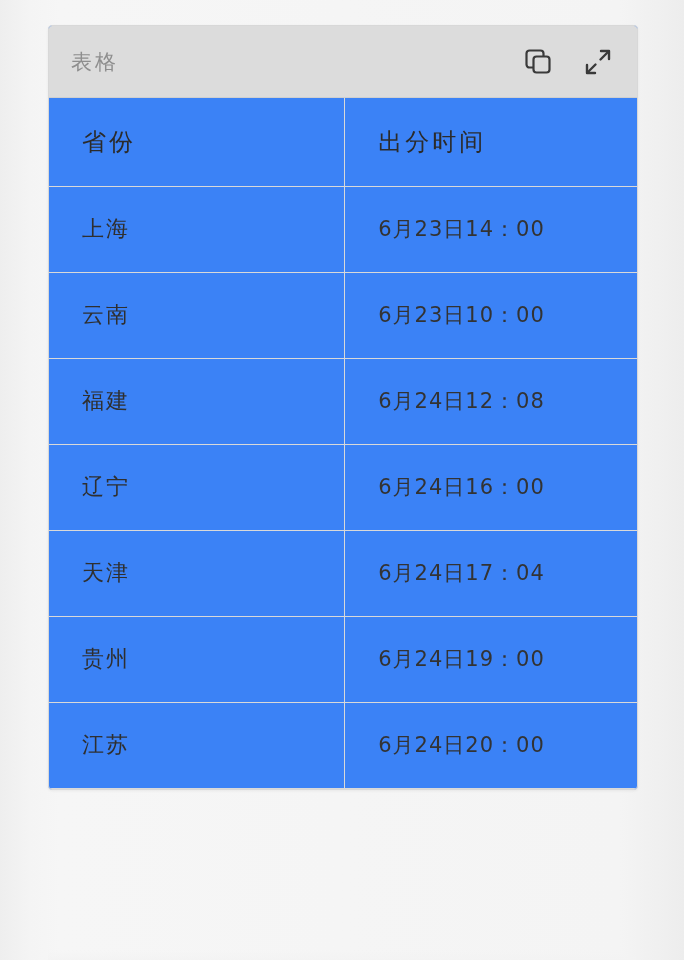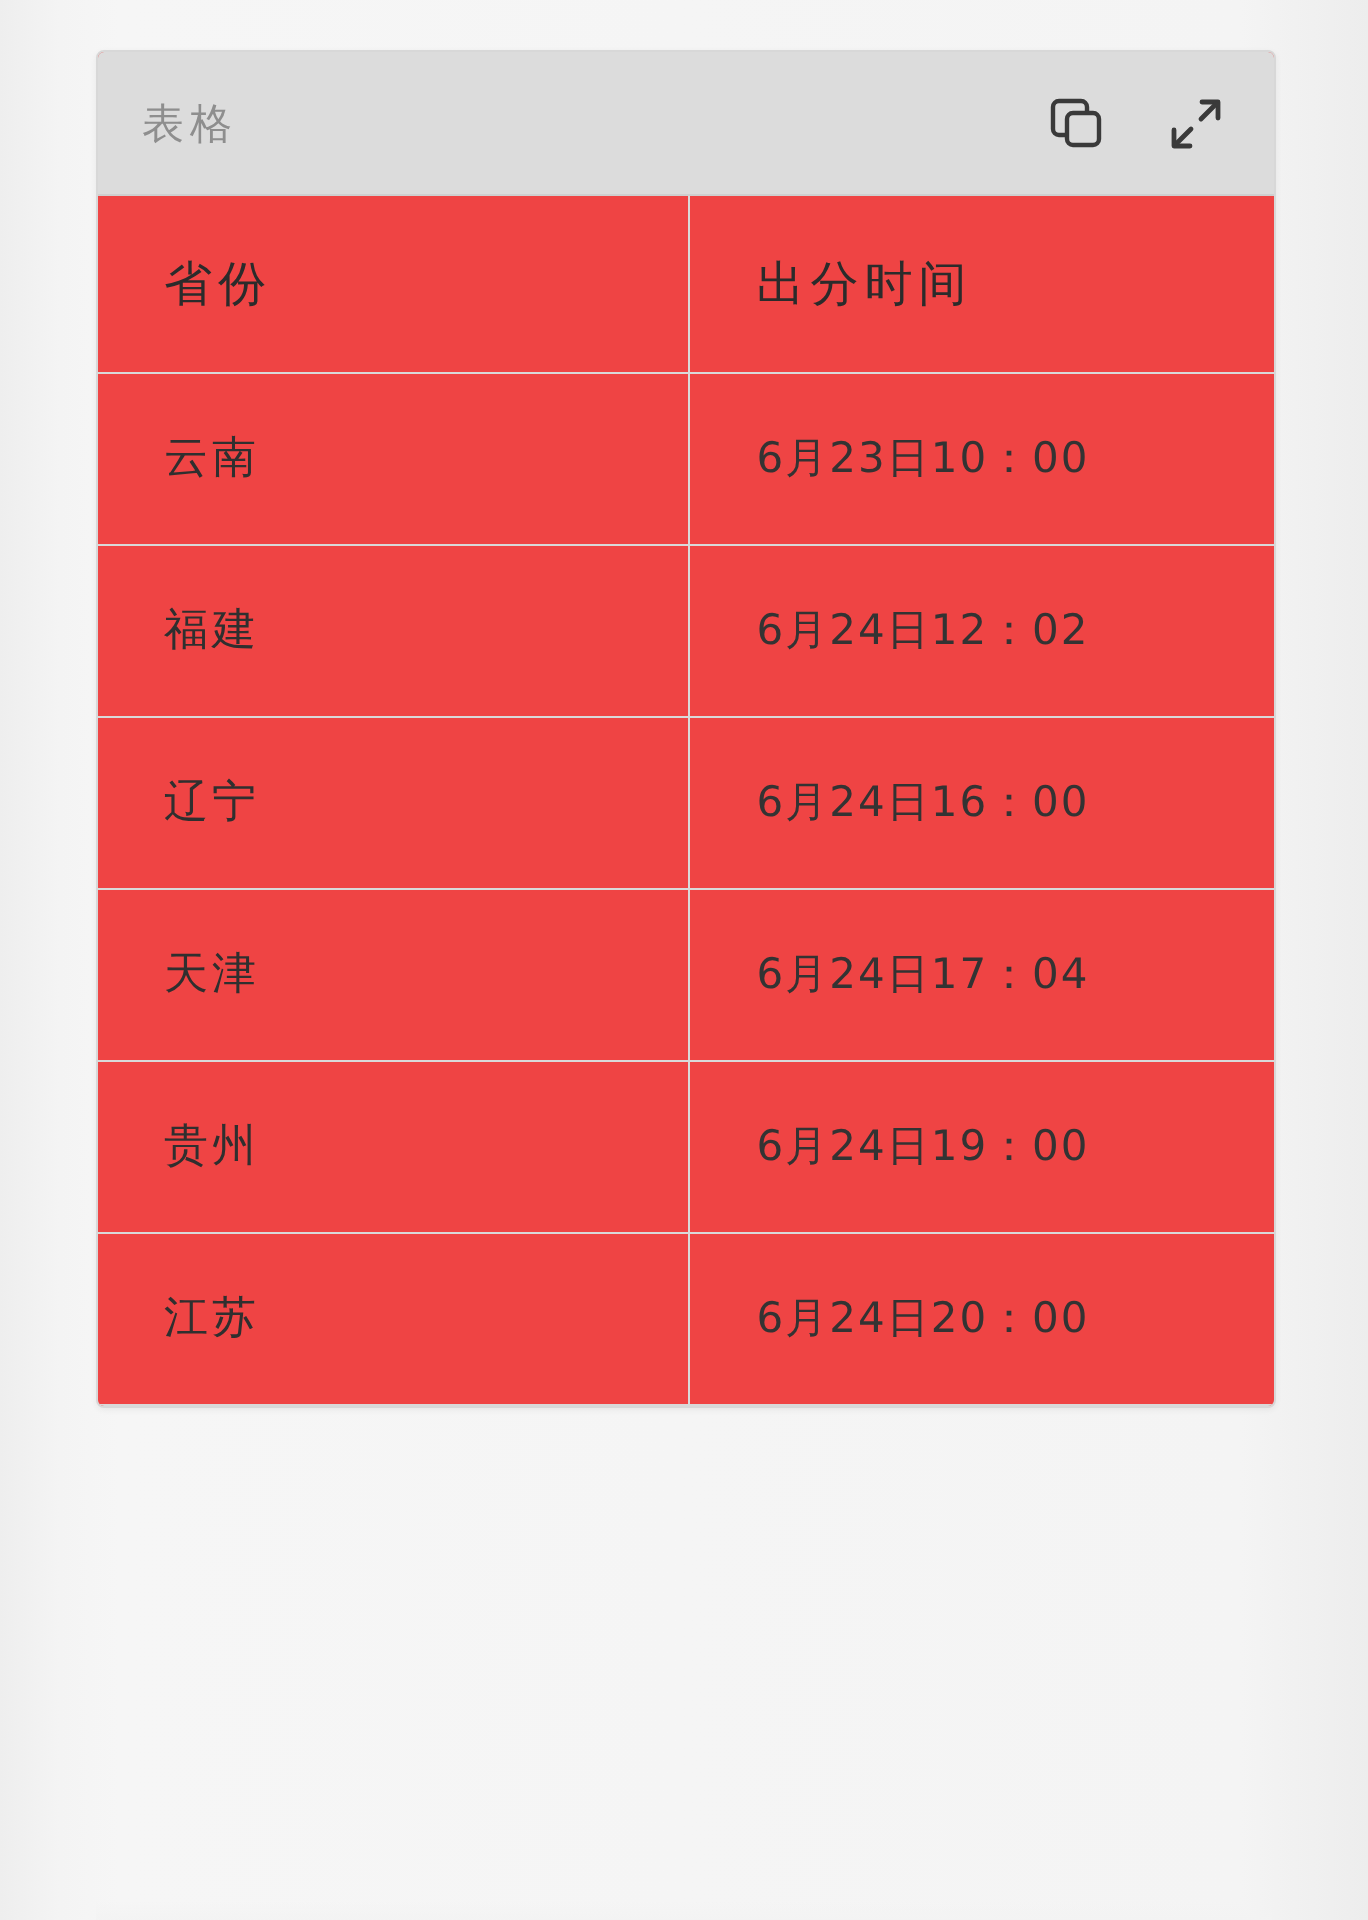--- a/index.html
+++ b/index.html
@@ -25,21 +25,21 @@
     position: absolute;
     left: 0; top: 0; right: 0; bottom: 0;
     background: linear-gradient(90deg, #eeeeee 0px, #f4f4f4 30px, #f6f6f6 60px, #f4f4f4 620px, #ededed 684px);
     pointer-events: none;
   }
   .card {
     position: absolute;
     left: 48px;
     top: 25px;
     width: 588px;
-    background: #ef4444;
+    background: #3b82f6;
     border: 1px solid #d8d8d8;
     border-radius: 4px;
     box-shadow: 0 1px 3px rgba(0,0,0,0.06);
     overflow: hidden;
   }
   .card-header {
     height: 72px;
     background: #dcdcdc;
     border-bottom: 1px solid #cfcfcf;
     display: flex;
@@ -152,26 +152,30 @@
           <col class="c2">
         </colgroup>
       <thead>
         <tr>
           <th>省份</th>
           <th>出分时间</th>
         </tr>
       </thead>
       <tbody>
         <tr>
+          <td>上海</td>
+          <td class="time">6月23日14：00</td>
+        </tr>
+        <tr>
           <td>云南</td>
           <td class="time">6月23日10：00</td>
         </tr>
         <tr>
           <td>福建</td>
-          <td class="time">6月24日12：02</td>
+          <td class="time">6月24日12：08</td>
         </tr>
         <tr>
           <td>辽宁</td>
           <td class="time">6月24日16：00</td>
         </tr>
         <tr>
           <td>天津</td>
           <td class="time">6月24日17：04</td>
         </tr>
         <tr>

